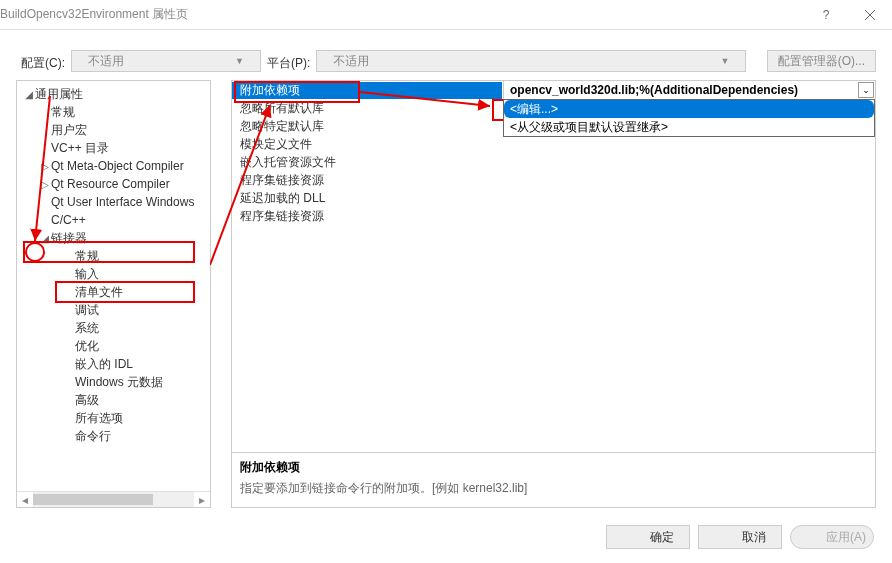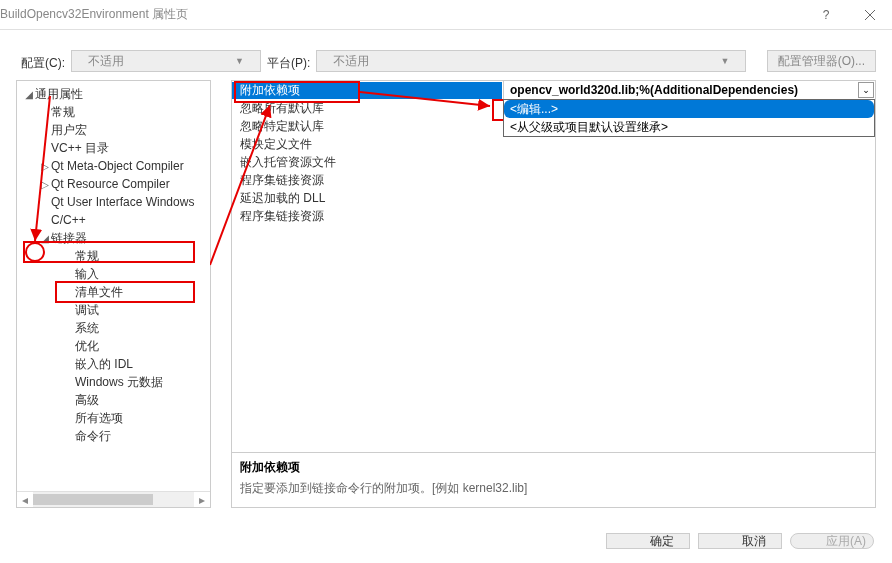--- a/index.html
+++ b/index.html
@@ -40,21 +40,21 @@
 .valcell .dd { width: 16px; height: 16px; border: 1px solid #999; display: flex; align-items: center; justify-content: center; margin-right: 1px; }
 .dropdown { position: absolute; right: 0; top: 18px; width: 372px; background: #fff; border: 1px solid #666; z-index: 10; }
 .dropdown .ditem { height: 18px; padding-left: 6px; display: flex; align-items: center; border-radius: 6px; }
 .dropdown .ditem.hl { background: #0078d7; color: #fff; }
 
 .desc { border-top: 1px solid #ccc; padding: 6px 8px 10px 8px; }
 .desc .dt { font-weight: bold; margin-bottom: 4px; }
 .desc .dd { color: #666; }
 
 .footer { position: absolute; bottom: 14px; right: 18px; display: flex; gap: 8px; }
-.footer .fbtn { width: 84px; height: 16px; border: 1px solid #ccc; background: #eee; display: flex; align-items: center; justify-content: center; color: #333; padding-left: 28px; }
+.footer .fbtn { width: 84px; height: 24px; border: 1px solid #ccc; background: #eee; display: flex; align-items: center; justify-content: center; color: #333; padding-left: 28px; }
 .footer .fbtn.dis { color: #aaa; border-radius: 12px; }
 
 
 .redbox { position: absolute; border: 2px solid #e60000; pointer-events: none; }
 .redcircle { position: absolute; border: 2px solid #e60000; border-radius: 50%; pointer-events: none; }
 svg.arrow { position: absolute; pointer-events: none; }
 
 .chev { font-size: 9px; }
 </style>
 </head>

